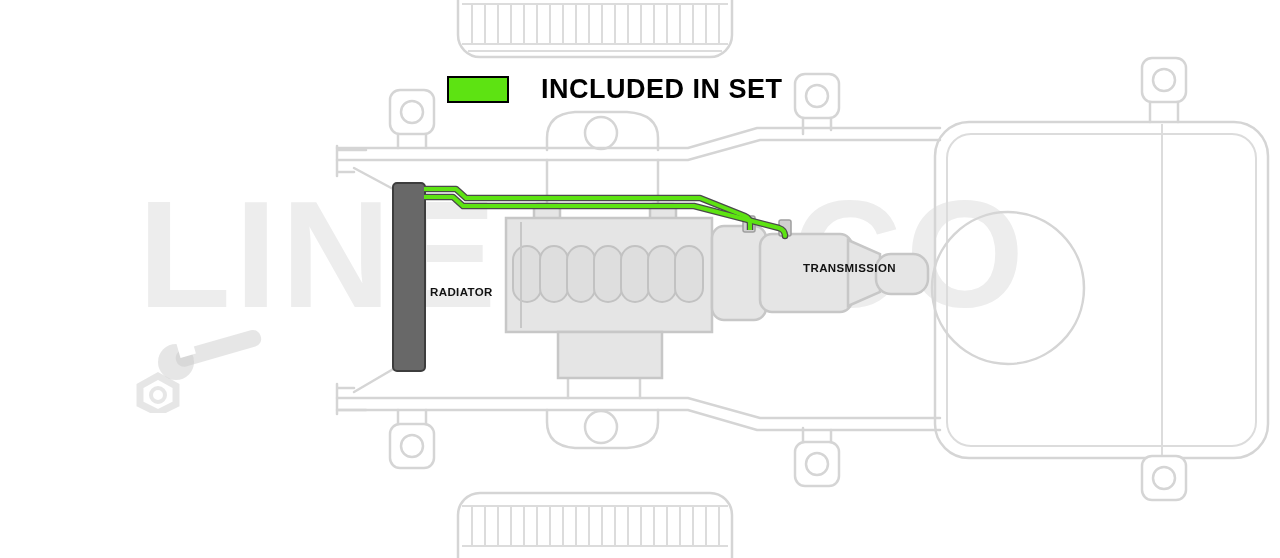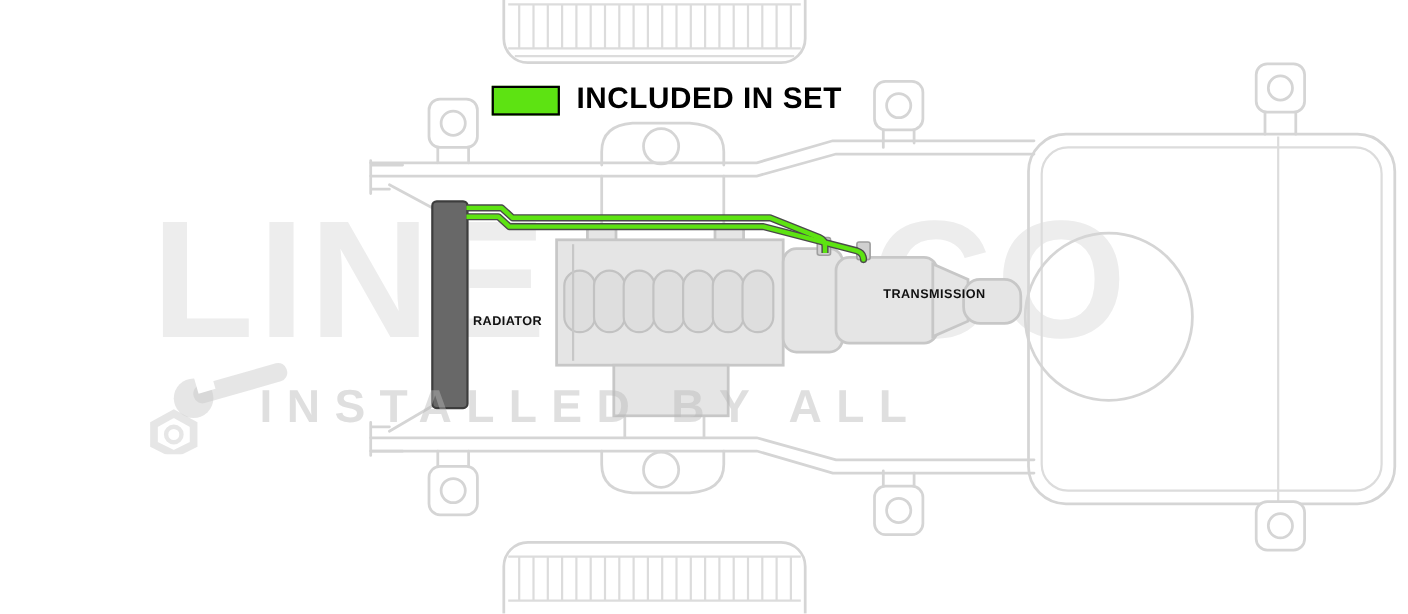--- a/index.html
+++ b/index.html
@@ -31,21 +31,21 @@
   .radiator{fill:var(--radiator-fill,#686868);stroke:#3d3d3d;stroke-width:2;}
   .line-under{stroke:#4a4a4a;stroke-width:6.5;fill:none;stroke-linejoin:round;}
   .line-over{stroke:var(--included-line,#5de312);stroke-width:4;fill:none;stroke-linejoin:round;}
   
   .part-label{
     position:absolute;z-index:4;font-weight:700;font-size:11.5px;color:#111;
     letter-spacing:0.4px;white-space:nowrap;
   }
   #label-radiator{left:430px;top:266px;margin-top:20px;}
   #label-transmission{left:756px;top:262px;margin-left:47px;}
-  #legend{position:absolute;left:447px;top:74px;z-index:4;display:flex;align-items:flex-end;gap:15px;}
+  #legend{position:absolute;left:447px;top:74px;z-index:4;display:flex;align-items:center;gap:32px;}
   #legend-swatch{width:58px;height:23px;background:var(--included-line,#5de312);border:2.5px solid #000;}
   #legend-label{font-weight:900;font-size:27px;color:#000;letter-spacing:0.5px;white-space:nowrap;}
 </style>
 </head>
 <body>
 
 <div id="stage">
 
   <div class="wm-big" id="wm-left">LINE</div>
   <div class="wm-big" id="wm-right">CO</div>
@@ -150,21 +150,20 @@
     <rect class="radiator" x="393" y="183" width="32" height="188" rx="4"></rect>
 
     <g>
       <path class="line-under" d="M424 189 H456 L466 198 H700 L745 216 Q750 218 750 224 V230"></path>
       <path class="line-under" d="M424 197 H453 L463 206 H694 L779 228 Q785 230 785 236 V234"></path>
       <path class="line-over" d="M424 189 H456 L466 198 H700 L745 216 Q750 218 750 224 V230"></path>
       <path class="line-over" d="M424 197 H453 L463 206 H694 L779 228 Q785 230 785 236 V234"></path>
     </g>
   </svg>
 
-  <div class="wm-tag">INSTALLED BY ALL</div>
   <svg id="wm-wrench" width="150" height="95" viewBox="0 0 150 95">
     <g fill="rgba(200,200,200,0.45)">
       <rect x="48" y="34" width="88" height="17" rx="8" transform="rotate(-16 48 42)"></rect>
       <circle cx="48" cy="44" r="18"></circle>
       <rect x="50" y="22" width="16" height="16" fill="#fff" transform="rotate(-16 58 30)"></rect>
     </g>
     <g fill="none" stroke="rgba(200,200,200,0.45)" stroke-width="7">
       <polygon points="30,58 48,68 48,86 30,95 12,86 12,68"></polygon>
       <circle cx="30" cy="77" r="7" stroke-width="4"></circle>
     </g>

